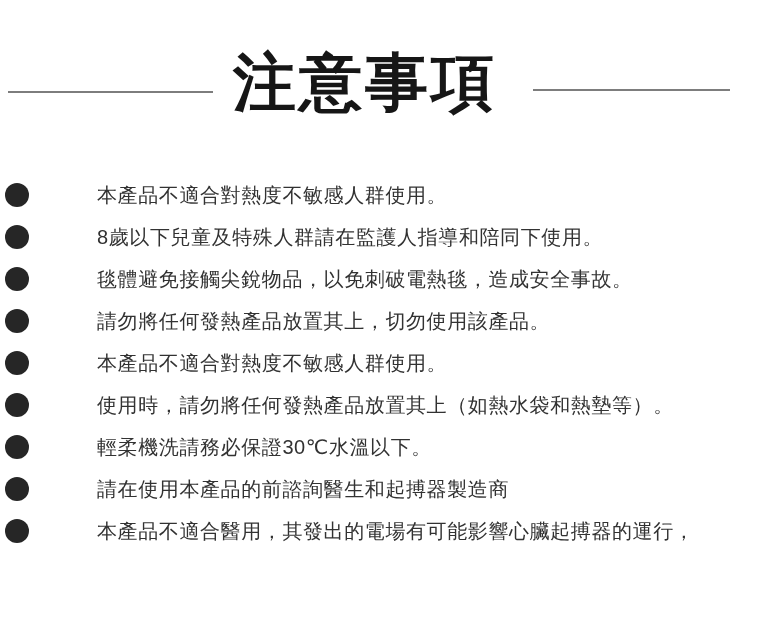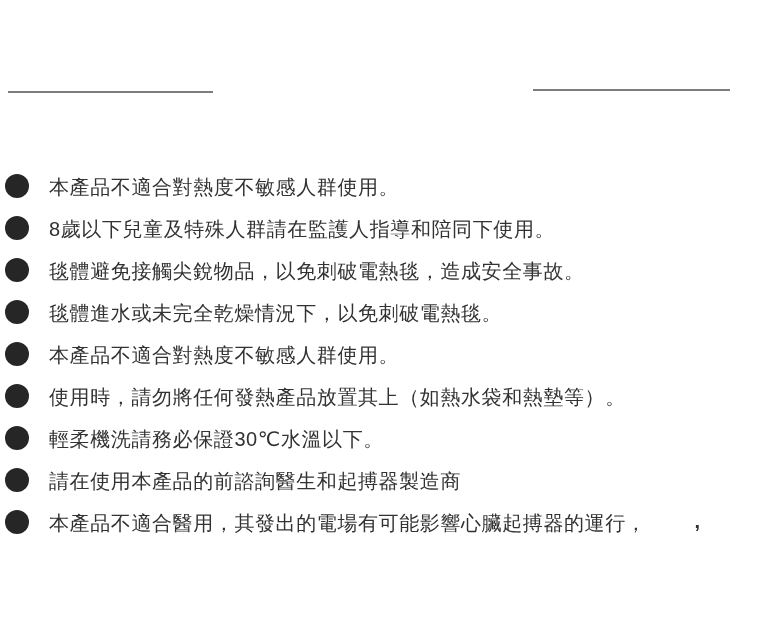--- a/index.html
+++ b/index.html
@@ -31,23 +31,23 @@
   }
   .subtitle{
     position:absolute;left:0;top:111px;width:742px;
     text-align:center;
     font-size:30px;line-height:1.2;
     color:var(--subtitle);
     white-space:nowrap;
   }
   .notice-list{position:absolute;left:0;top:174px;width:761px;}
   .row{
-    display:flex;
+    display:flex;align-items:center;
     height:42px;
-    padding-left:5px;box-sizing:border-box;
+    padding-left:5px;box-sizing:border-box;gap:48px;
   }
   .bullet{
     width:24px;height:24px;border-radius:50%;
     background:var(--bullet);
     flex:0 0 auto;
   }
   .txt{
     margin-left:20px;
     font-size:20px;letter-spacing:0.6px;
     color:var(--text);
@@ -58,20 +58,21 @@
     font-size:20px;font-weight:700;
     color:var(--text);
   }
 </style>
 </head>
 <body>
 
 <div class="page">
   <div class="hr hr-left"></div>
   <div class="hr hr-right"></div>
+  <div class="title">注意事項</div>
 
   <div class="notice-list" id="notice-list">
     <div class="row">
       <span class="bullet"></span>
       <span class="txt">本產品不適合對熱度不敏感人群使用。</span>
 
     </div>
 
     <div class="row">
       <span class="bullet"></span>
@@ -80,21 +81,21 @@
     </div>
 
     <div class="row">
       <span class="bullet"></span>
       <span class="txt">毯體避免接觸尖銳物品，以免刺破電熱毯，造成安全事故。</span>
 
     </div>
 
     <div class="row">
       <span class="bullet"></span>
-      <span class="txt">毯體進水或未完全乾燥情況下，以免刺破電熱毯。</span>
+      <span class="txt">請勿將任何發熱產品放置其上，切勿使用該產品。</span>
 
     </div>
 
     <div class="row">
       <span class="bullet"></span>
       <span class="txt">本產品不適合對熱度不敏感人群使用。</span>
 
     </div>
 
 

